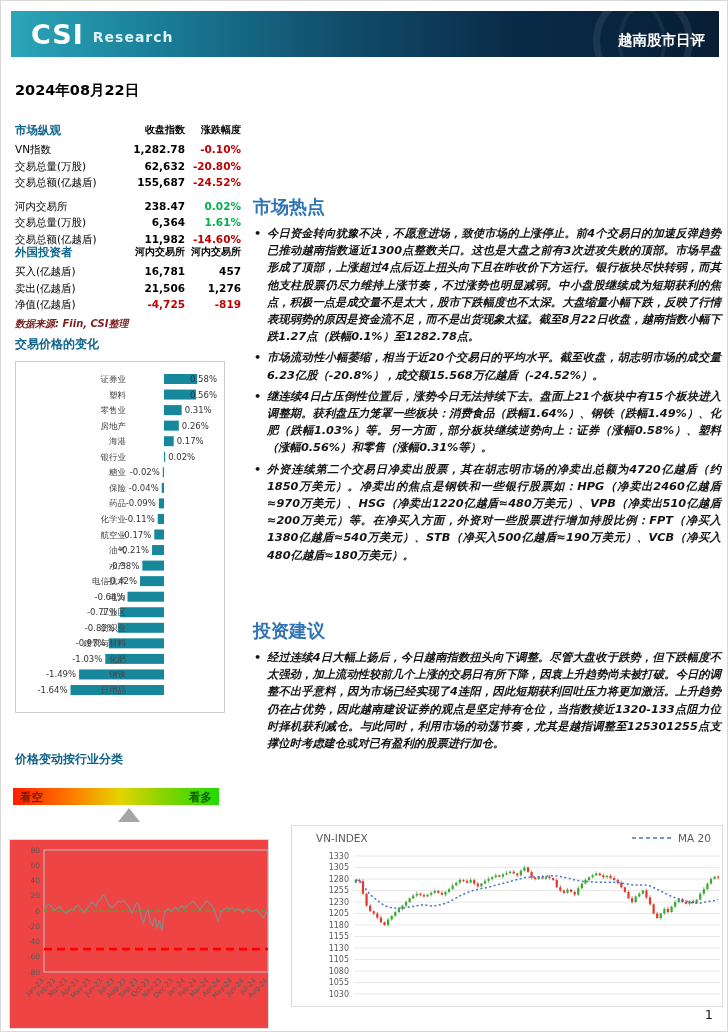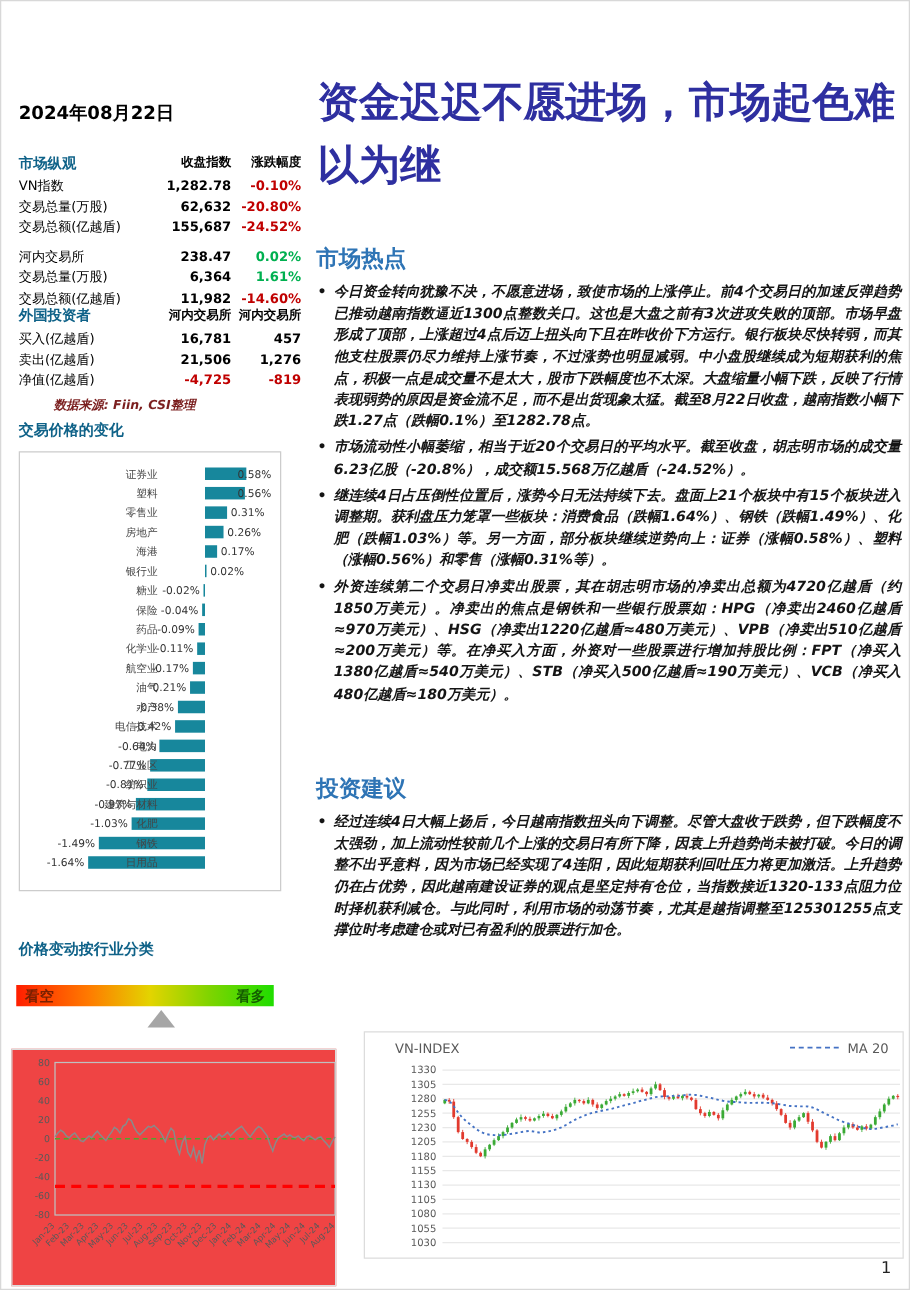--- a/index.html
+++ b/index.html
@@ -27,21 +27,21 @@
   .t-title{color:#0f6288;font-size:11.5px;font-weight:bold;}
   .t-col{text-align:right;font-size:10px;}
   .t-row{display:grid;grid-template-columns:96px 74px 56px;line-height:16.5px;}
   .t-row .lbl{white-space:nowrap;}
   .num{text-align:right;font-weight:bold;}
   .pct{text-align:right;font-weight:bold;}
   .pct.red,.num.red{color:#c00000;}
   .pct.green{color:#00b050;}
   .row-gap{margin-top:7px;}
   .source-note{position:absolute;left:14px;top:316px;font-size:10px;font-style:italic;
-               color:#7b1f1f;font-weight:bold;margin-left:28px;}
+               color:#7b1f1f;font-weight:bold;}
   
   .sector-title{position:absolute;left:14px;top:335px;font-size:12px;font-weight:bold;color:#0f6288;}
   .sector-box{position:absolute;left:14px;top:360px;width:210px;height:352px;border:1px solid #cccccc;
               box-sizing:border-box;background:#fff;}
   
   .hot-title{position:absolute;left:252px;top:194px;font-size:18px;font-weight:bold;color:#2e74b5;}
   .bullet-list{position:absolute;left:252px;width:468px;list-style:none;margin:0;padding:0;font-style:italic;}
   .bullet-list li{position:relative;padding-left:14px;margin-bottom:4px;text-align:justify;
                   font-size:11.3px;line-height:17.2px;font-weight:600;color:#141414;}
   .bullet-list li:before{content:"\2022";position:absolute;left:1px;top:0;}
@@ -60,23 +60,28 @@
                box-sizing:border-box;background:#ef4444;}
   .vn-box{position:absolute;left:290px;top:824px;width:432px;height:182px;border:1px solid #dcdcdc;
           box-sizing:border-box;background:#fff;padding-left:12px;}
   .page-num{position:absolute;right:14px;top:1006px;font-size:13px;color:#222;}
 </style>
 </head>
 <body>
 
 <div class="page">
 
+  <div class="banner">
+    <span class="brand">CSI</span>
+    <span class="brand-sub">Research</span>
+    <div class="globe"></div>
+    <span class="banner-right">越南股市日评</span>
+  </div>
 
   <div class="date">2024年08月22日</div>
-  <div class="main-title">资金迟迟不愿进场，市场起色难以为继</div>
 
   <div class="mini-table" style="top:122px">
     <div class="t-head">
       <span class="t-title">市场纵观</span>
       <span class="t-col">收盘指数</span>
       <span class="t-col">涨跌幅度</span>
     </div>
     <div id="market-rows">
         <div class="t-row">
           <span class="lbl">VN指数</span>

